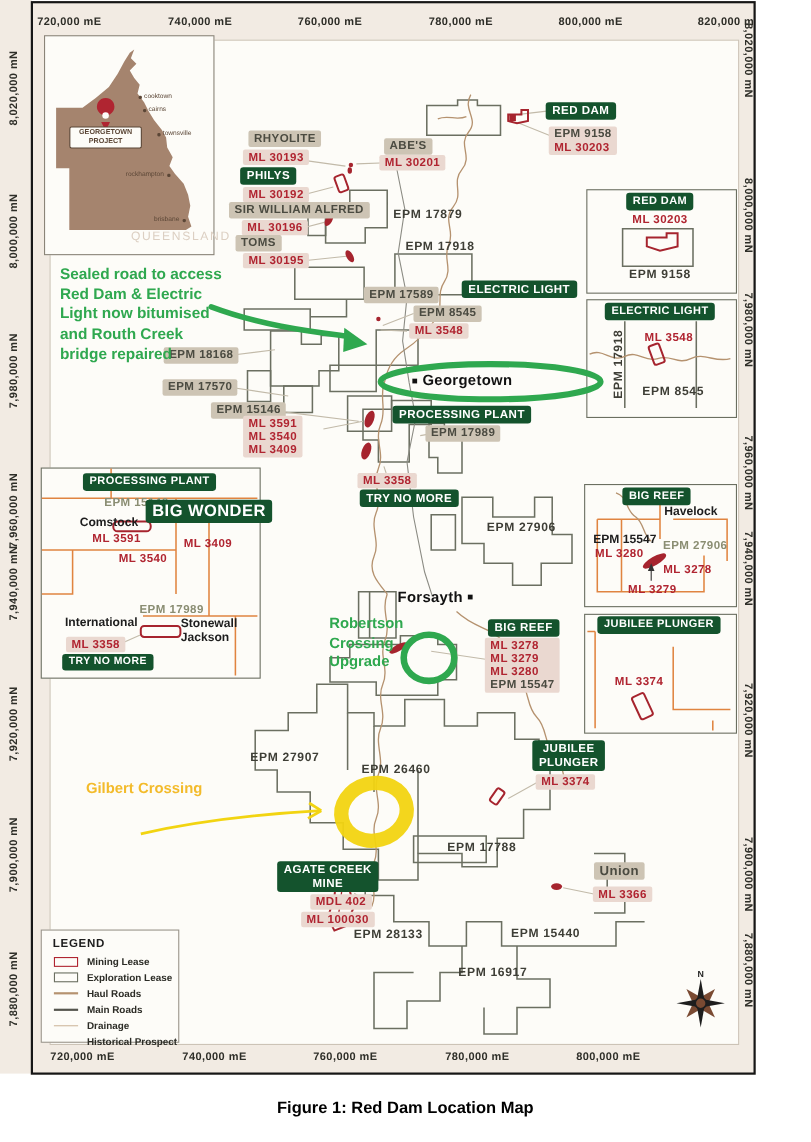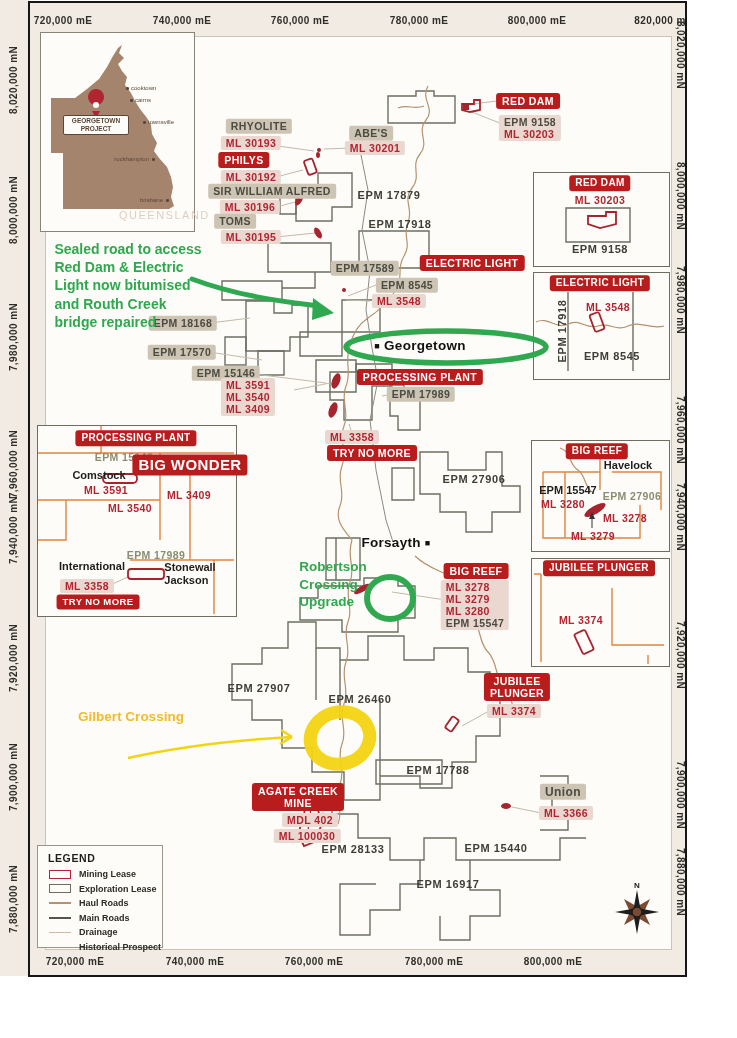--- a/index.html
+++ b/index.html
@@ -15,21 +15,21 @@
   
   .axis-h{position:absolute;transform:translate(-50%,-50%);font-size:10px;font-weight:bold;
           color:#2e2e28;white-space:nowrap;letter-spacing:.4px;}
   .axis-v{position:absolute;transform:translate(-50%,-50%) rotate(-90deg);font-size:10px;
           font-weight:bold;color:#2e2e28;white-space:nowrap;letter-spacing:.4px;}
   .axis-vr{position:absolute;transform:translate(-50%,-50%) rotate(90deg);font-size:10px;
           font-weight:bold;color:#2e2e28;white-space:nowrap;letter-spacing:.4px;}
   
   .lbl{position:absolute;transform:translate(-50%,-50%);white-space:nowrap;line-height:1.2;
        text-align:center;}
-  .lbl-red{background:#b91c1c;color:#fff;font-weight:bold;font-size:10.5px;
+  .lbl-red{background:#14532d;color:#fff;font-weight:bold;font-size:10.5px;
            padding:2px 6px;border-radius:3px;letter-spacing:.4px;line-height:1.15;}
   .lbl-beige{background:#cdc4b4;color:#4b4b41;font-weight:bold;font-size:10.5px;
            padding:1px 5px;border-radius:2px;letter-spacing:.4px;}
   .lbl-pink{background:#ead8d0;color:#b02531;font-weight:bold;font-size:10.5px;
            padding:1px 5px;border-radius:2px;letter-spacing:.4px;line-height:1.15;}
   .lbl-plain{color:#3e3e36;font-weight:bold;font-size:11px;letter-spacing:.6px;}
   .lbl-grey{color:#8a8d72;font-weight:bold;font-size:10.5px;letter-spacing:.4px;}
   .lbl-redtext{color:#b02531;font-weight:bold;font-size:10.5px;letter-spacing:.4px;}
   .lbl-black{color:#1d1d1d;font-weight:bold;font-size:11px;}
   .lbl-town{color:#111;font-weight:bold;font-size:13.5px;letter-spacing:.3px;}
@@ -401,13 +401,14 @@
       <span class="axis-vr" style="left: 680px; top: 55px;">8,020,000 mN</span>
       <span class="axis-vr" style="left: 680px; top: 196px;">8,000,000 mN</span>
       <span class="axis-vr" style="left: 680px; top: 300px;">7,980,000 mN</span>
       <span class="axis-vr" style="left: 680px; top: 430px;">7,960,000 mN</span>
       <span class="axis-vr" style="left: 680px; top: 517px;">7,940,000 mN</span>
       <span class="axis-vr" style="left: 680px; top: 655px;">7,920,000 mN</span>
       <span class="axis-vr" style="left: 680px; top: 795px;">7,900,000 mN</span>
       <span class="axis-vr" style="left: 680px; top: 882px;">7,880,000 mN</span>
     </div>
 
+  <div class="caption">Figure 1: Red Dam Location Map</div>
 </div>
 
 </body></html>

